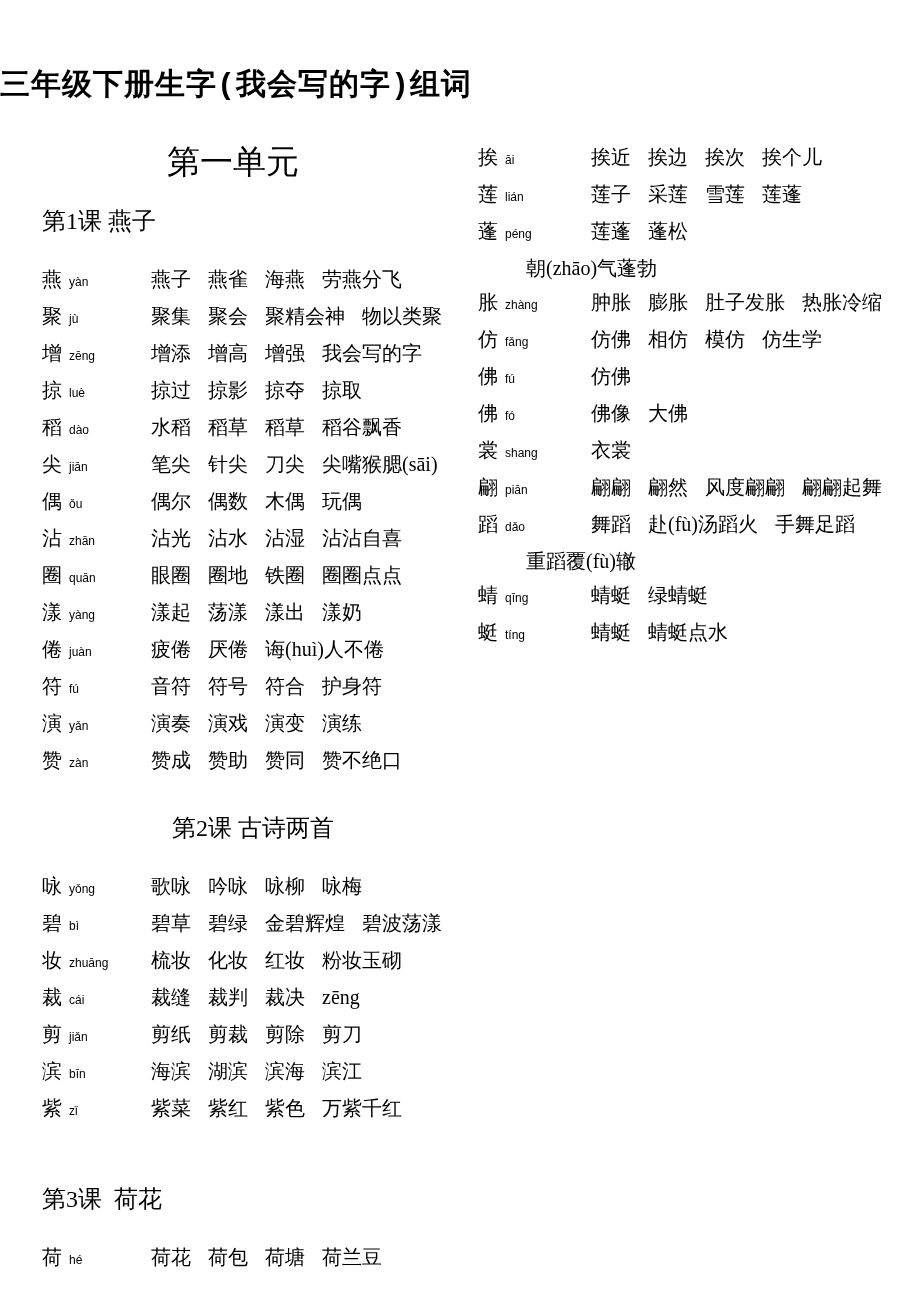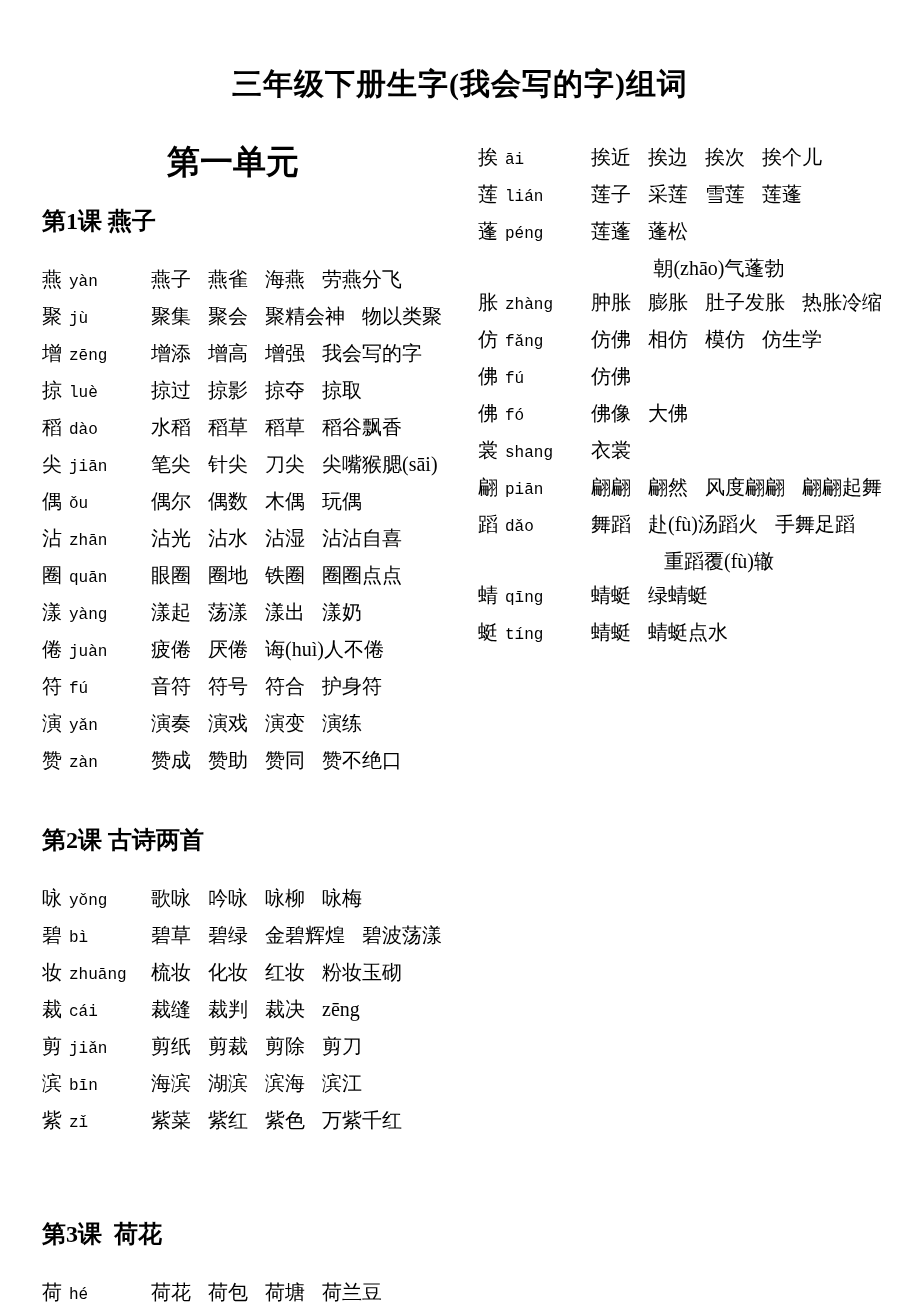--- a/index.html
+++ b/index.html
@@ -8,69 +8,69 @@
     width:920px;height:1302px;
     background:#ffffff;
     color:#000000;
     font-family:"Liberation Serif","DejaVu Serif",serif;
     overflow:hidden;
     margin:0 auto;
   }
   .page-title{
     position:absolute;
     top:64px;left:0;right:0;
-    text-align:center;
     font-size:30px;
     font-weight:bold;
     letter-spacing:1px;
+    font-family:Liberation Mono, monospace;
   }
   .col{position:absolute;top:140px;}
   .col-left{left:42px;width:422px;}
   .col-right{left:478px;width:434px;}
   .unit-heading{
     text-align:center;
     font-size:33px;
-    font-weight:bold;
+    font-weight:normal;
     line-height:44px;
     margin:0 40px 22px 0;
   }
   .lesson-heading{
     font-size:24px;
-    font-weight:bold;
+    font-weight:normal;
     line-height:30px;
     margin-bottom:26px;
     white-space:pre;
   }
-  .lesson-heading.gap2{margin-top:45px;}
-  .lesson-heading.gap3{margin-top:79px;}
+  .lesson-heading.gap2{margin-top:33px;text-align:center;}
+  .lesson-heading.gap3{margin-top:56px;}
   .row{
     display:flex;
     align-items:baseline;
     gap:17px;
     line-height:34px;
     font-size:20px;
     white-space:nowrap;
   }
   .head{
     display:inline-flex;
     align-items:baseline;
     gap:7px;
     flex:0 0 auto;
   }
   .col-left .head{min-width:92px;}
   .col-right .head{min-width:96px;}
   .hanzi{font-size:20px;}
   .pinyin{
-    font-family:Liberation Mono, monospace;
-    font-size:16px;
+    font-family:Liberation Sans, sans-serif;
+    font-size:12px;
   }
   .word{flex:0 0 auto;}
   .cont{display:block;}
   .col-left .cont{padding-left:108px;}
-  .col-right .cont{padding-left:48px;text-align:center;}
+  .col-right .cont{padding-left:48px;}
 </style>
 </head>
 <body>
 
 <div class="page">
   <div class="page-title">三年级下册生字(我会写的字)组词</div>
 
   <div class="col col-left">
     <div class="unit-heading">第一单元</div>
     <div>

